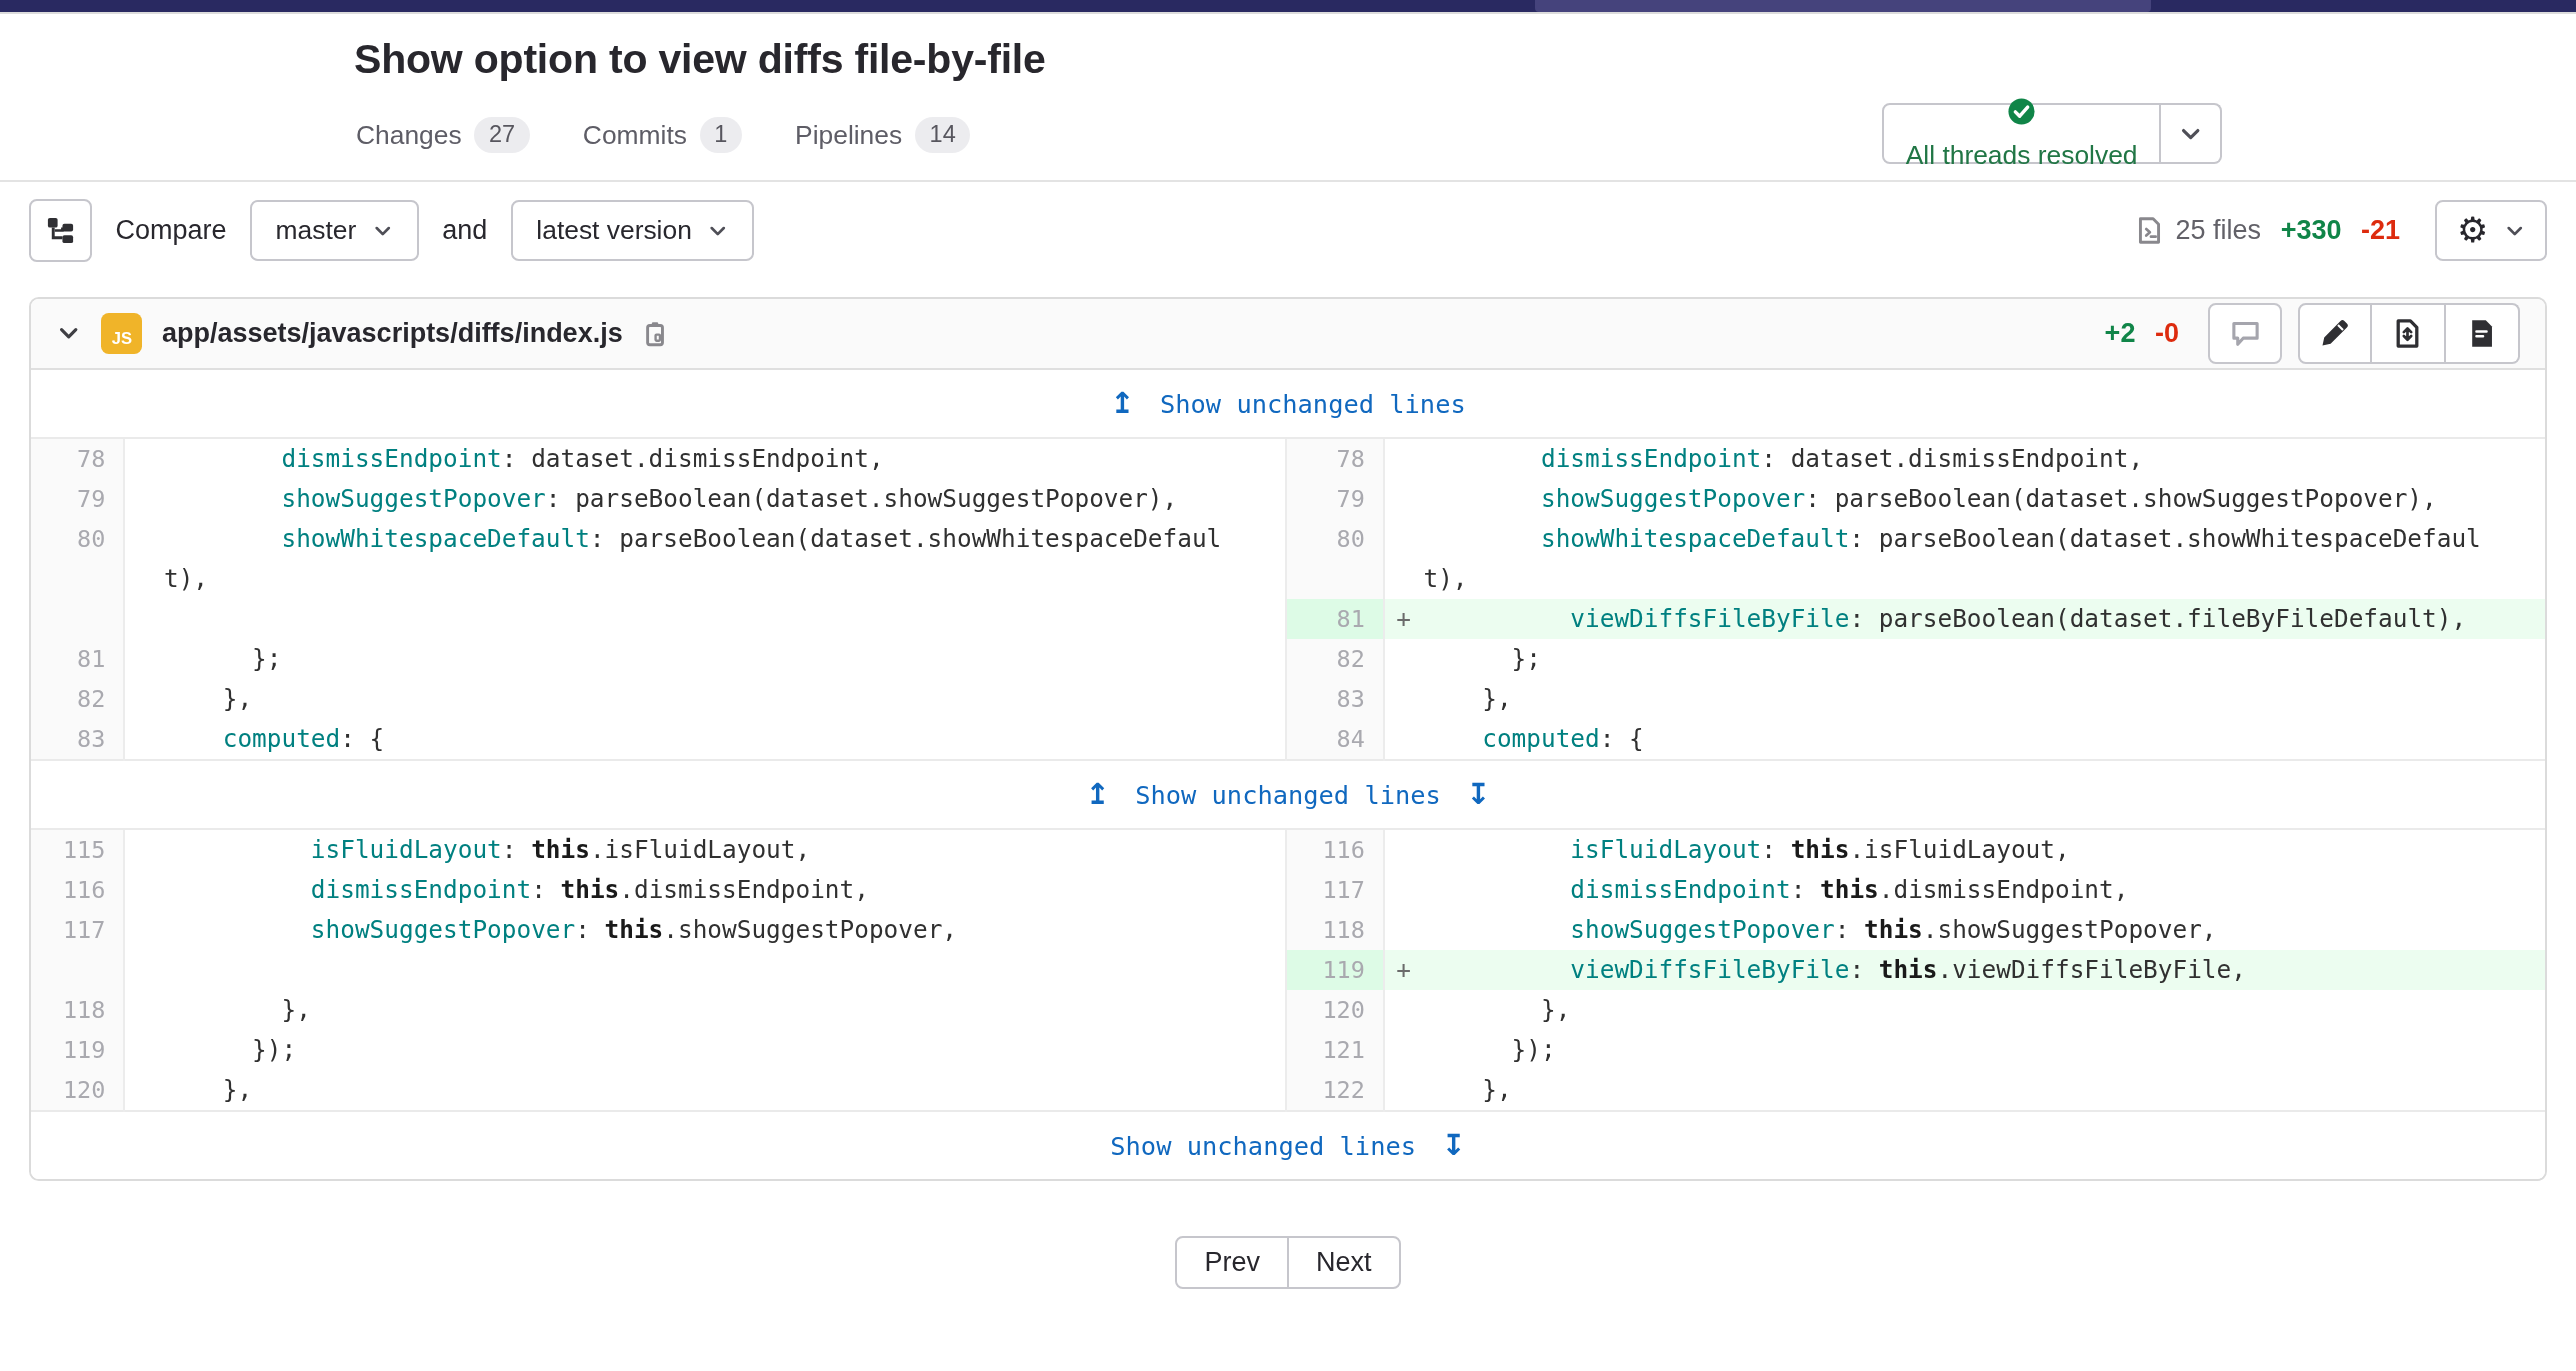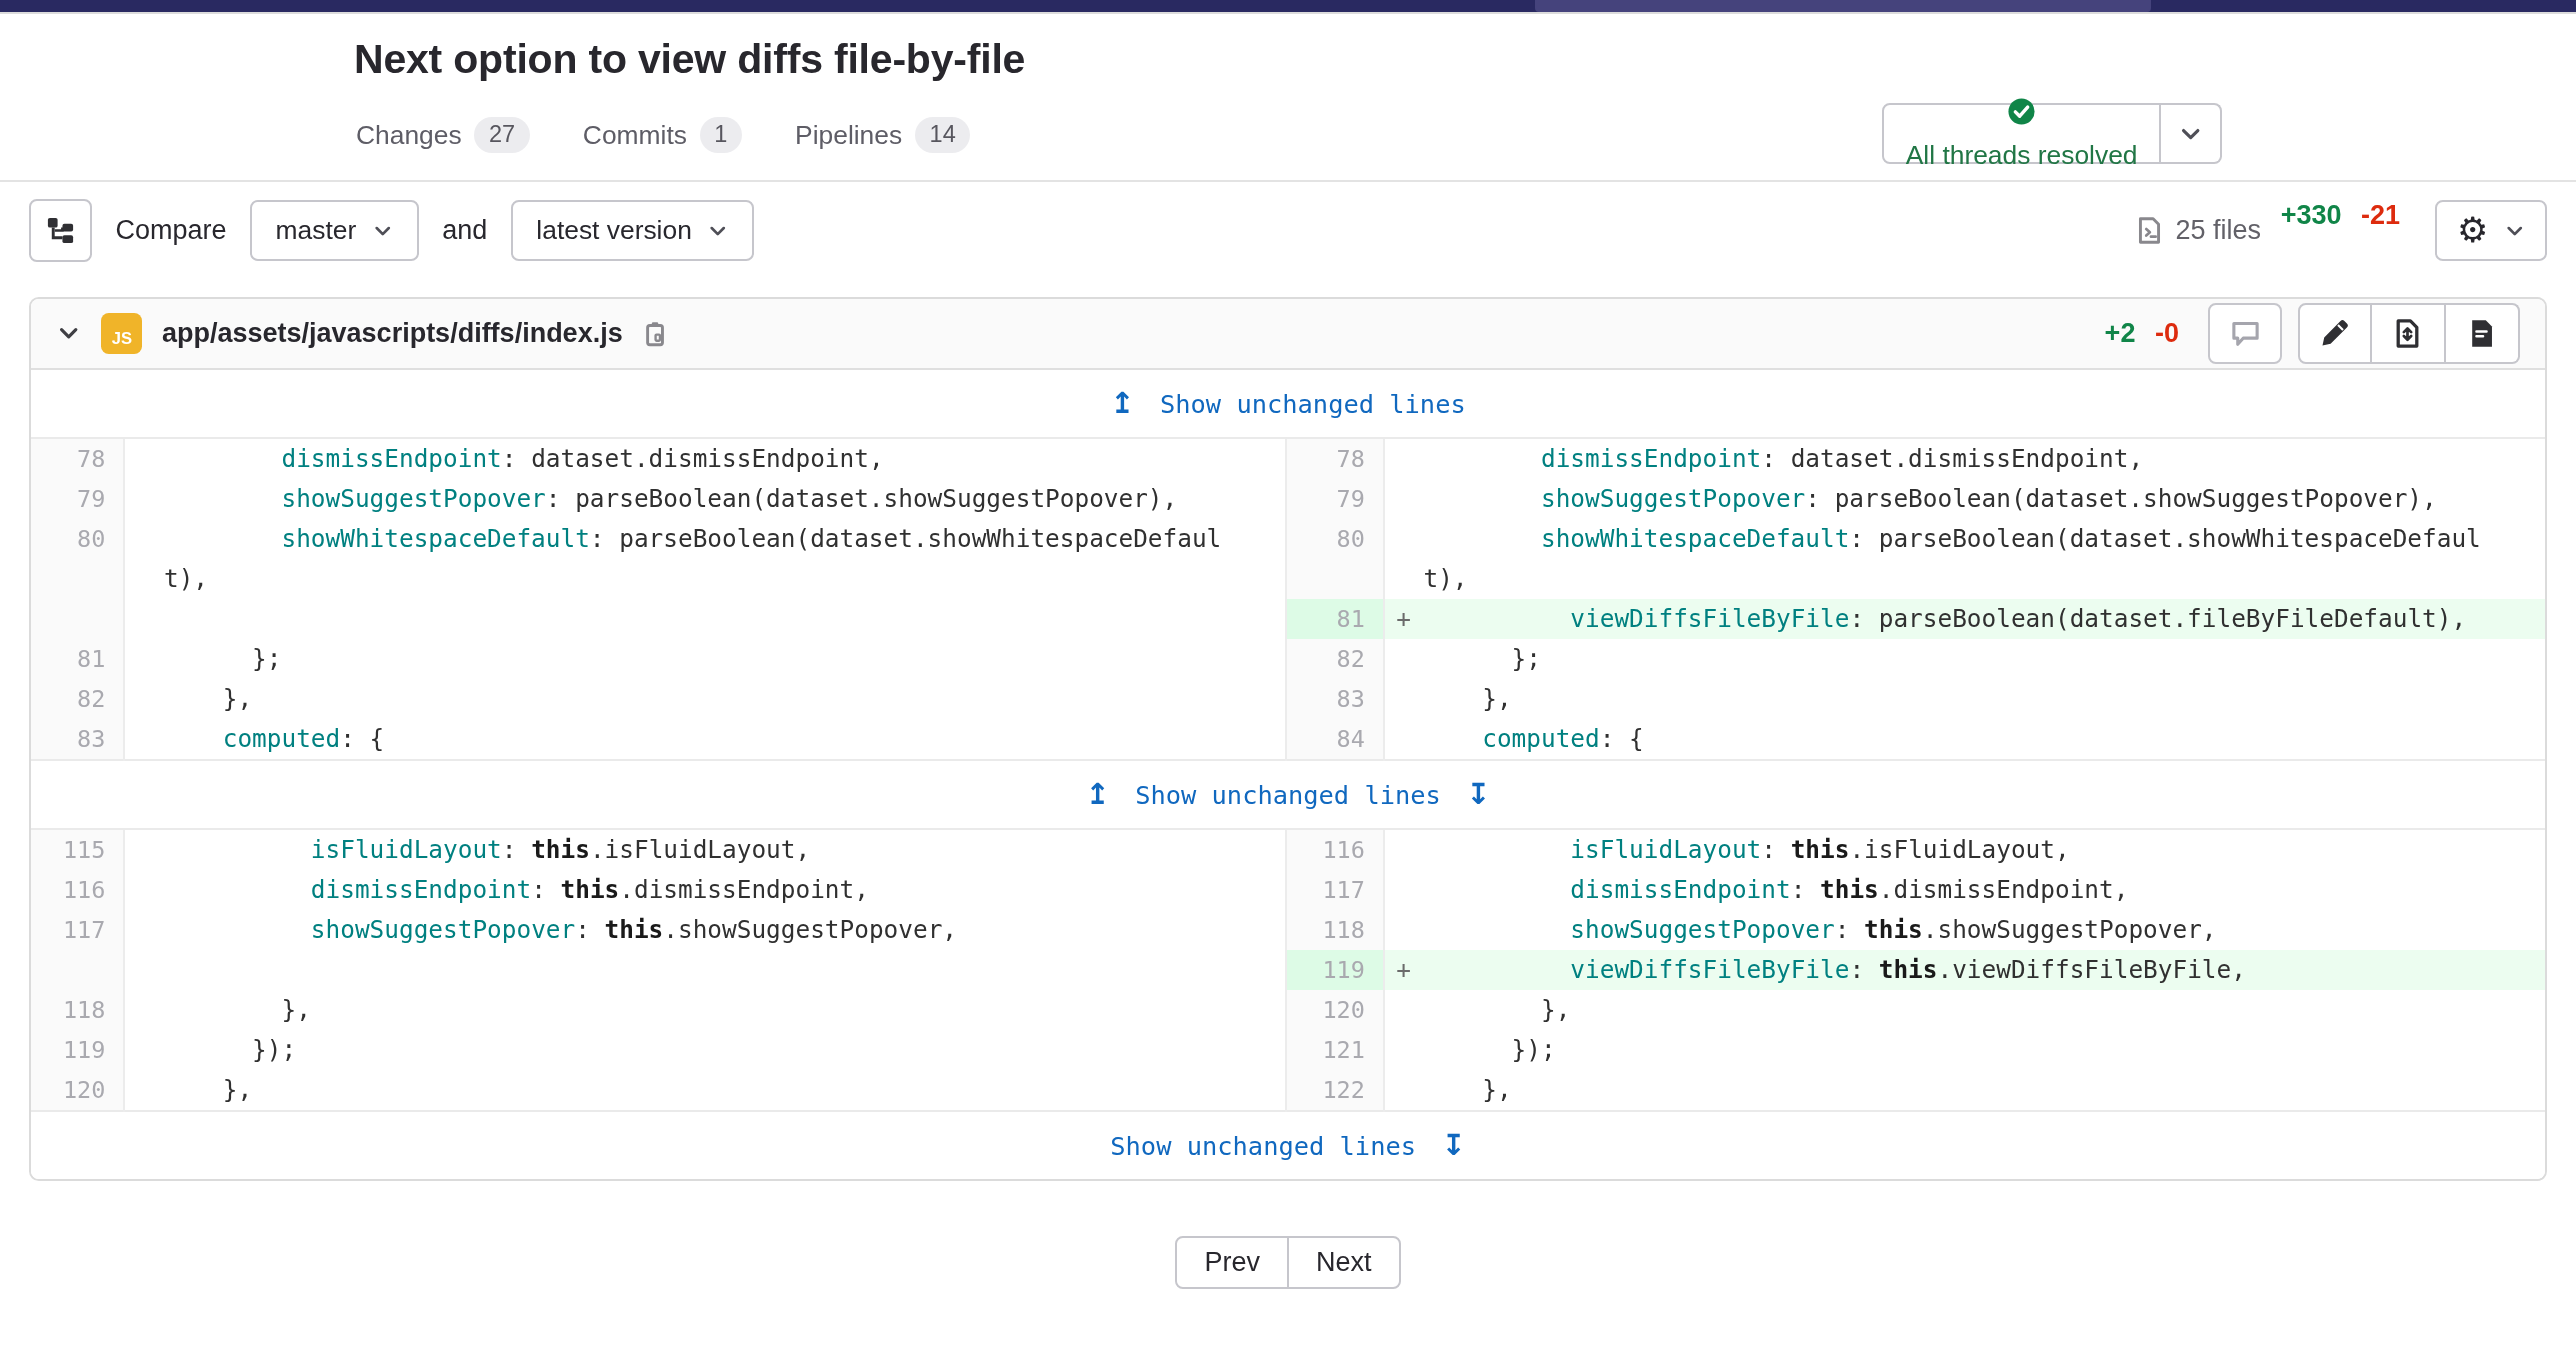--- a/index.html
+++ b/index.html
@@ -22,21 +22,21 @@
   .resolved-wrap { margin-left:auto; margin-bottom:15.6px; display:flex; }
   .btn { background:#fff; border:2px solid #c6c6cc; border-radius:7.8px; font-size:26.4px; color:#28272d; display:inline-flex; align-items:center; justify-content:center; cursor:pointer; }
   .resolved-main { height:61px; padding:0 21.5px; border-radius:7.8px 0 0 7.8px; gap:13.7px; color:#217645;flex-direction:column; }
   .resolved-caret { height:61px; width:61px; border-left:0; border-radius:0 7.8px 7.8px 0; }
 
   
   .toolbar { display:flex; align-items:center; padding:17px 29px 35px; }
   .sq-btn { width:63px; height:63px; }
   .toolbar-label { font-size:27px; margin:0 23.5px; }
   .dd-btn { height:61px; padding:0 23.5px; gap:15.6px; }
-  .toolbar-right { margin-left:auto; display:flex; gap:19.6px; }
+  .toolbar-right { margin-left:auto; display:flex; align-items:center; gap:19.6px; }
   .files-count { color:#626168; font-size:27px; display:flex; align-items:center; gap:11.7px; }
   .adds { color:#108548; font-weight:bold; font-size:27px; }
   .dels { color:#dd2b0e; font-weight:bold; font-size:27px; }
   .gear-btn { height:61px; padding:0 19.6px; gap:15.6px; margin-left:15.6px; }
   .gear-glyph { font-family:"DejaVu Sans", sans-serif; font-size:35px; line-height:1; color:#28272d; }
 
   
   .file-card { margin:0 29px; border:2px solid #dbdbdb; border-radius:9.8px; overflow:hidden; }
   .file-header { height:71px; background:#fafafa; border-bottom:2px solid #dfdfdf; display:flex; align-items:center; padding:0 25.4px; }
   .js-badge { width:41px; height:41px; border-radius:7.8px; background:#f0b429; color:#fff; font-size:16.6px; font-weight:bold;
@@ -83,21 +83,21 @@
   svg { display:block; }
 </style>
 </head>
 <body>
 
 <div class="navbar">
   <div class="navbar-search"></div>
 </div>
 
 <div class="mr-header">
-  <div class="mr-title">Next option to view diffs file-by-file</div>
+  <div class="mr-title">Show option to view diffs file-by-file</div>
 </div>
 
 <div class="tabs-row">
   <div class="tabs" id="tabs">
       <div class="tab">
         <span>Changes</span>
         <span class="badge">27</span>
       </div>
       <div class="tab">
         <span>Commits</span>

